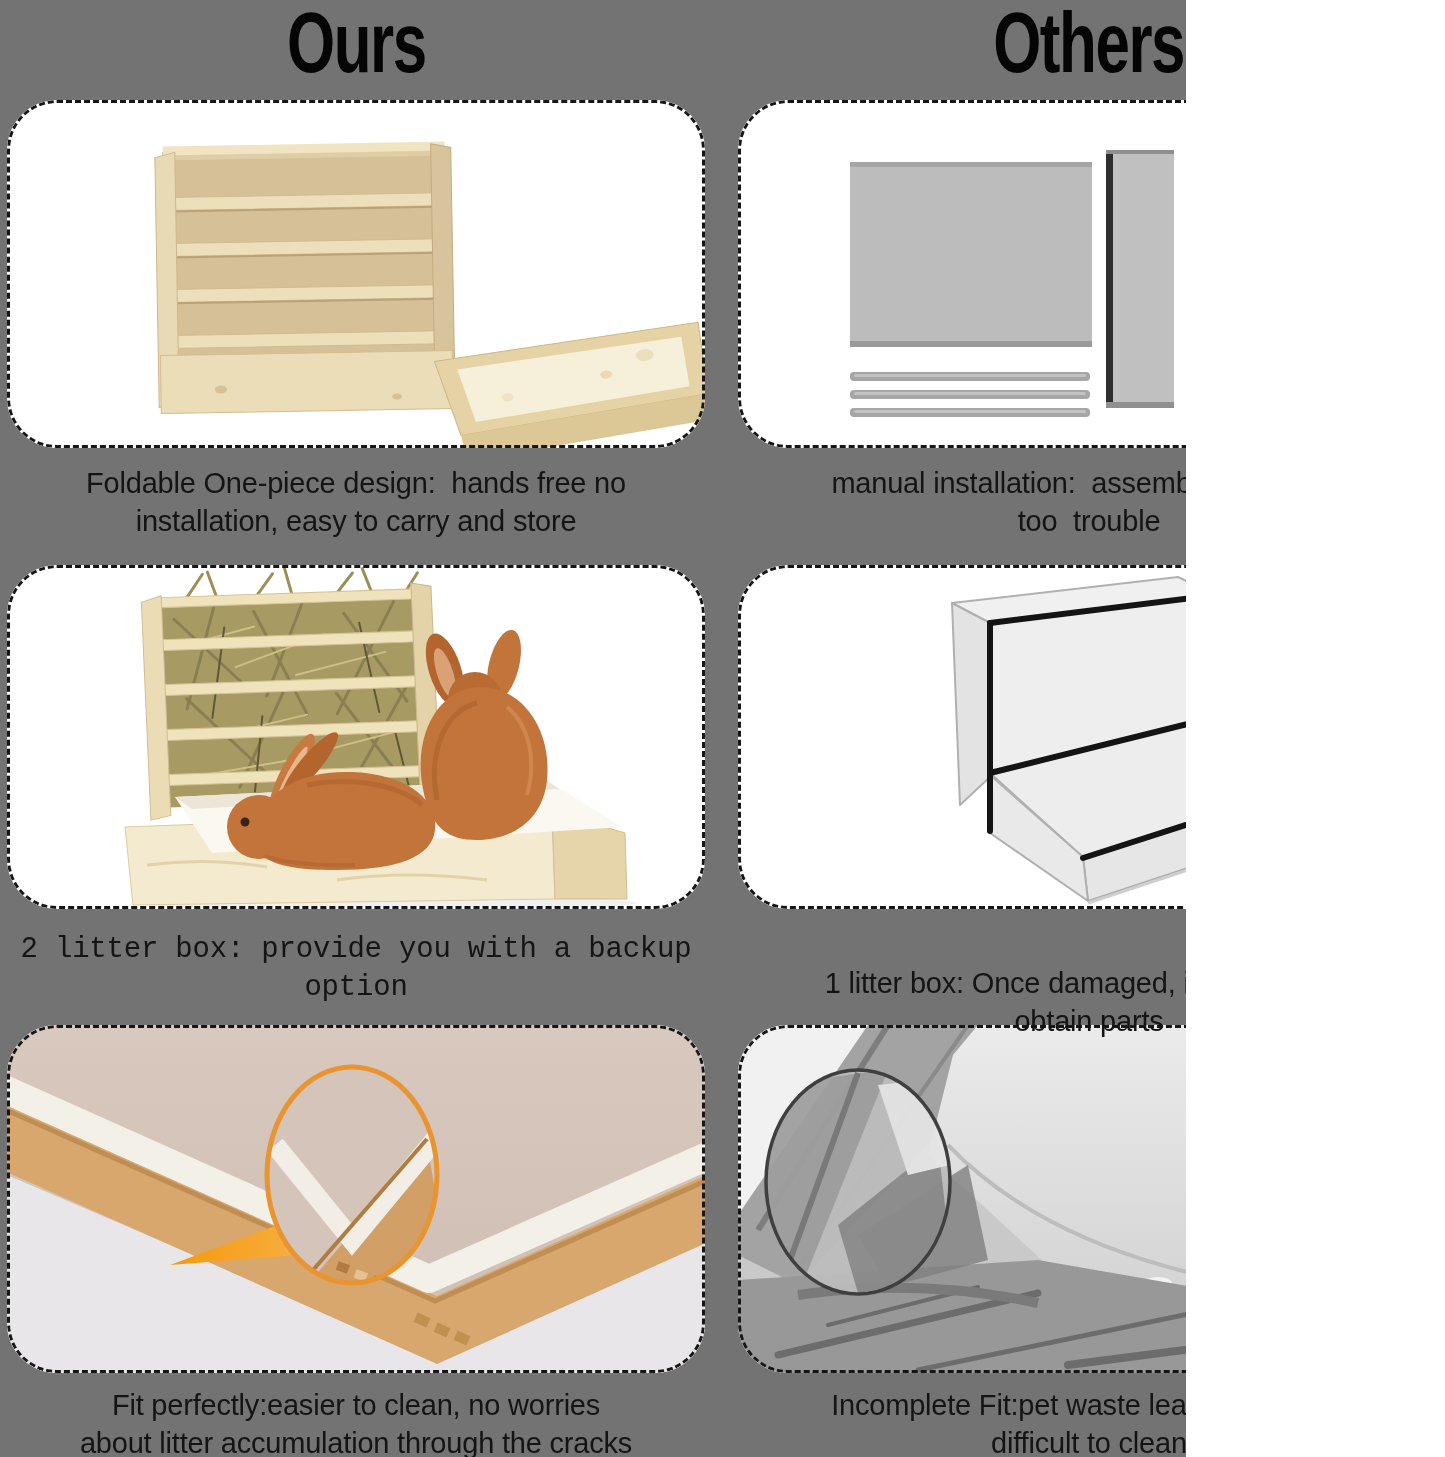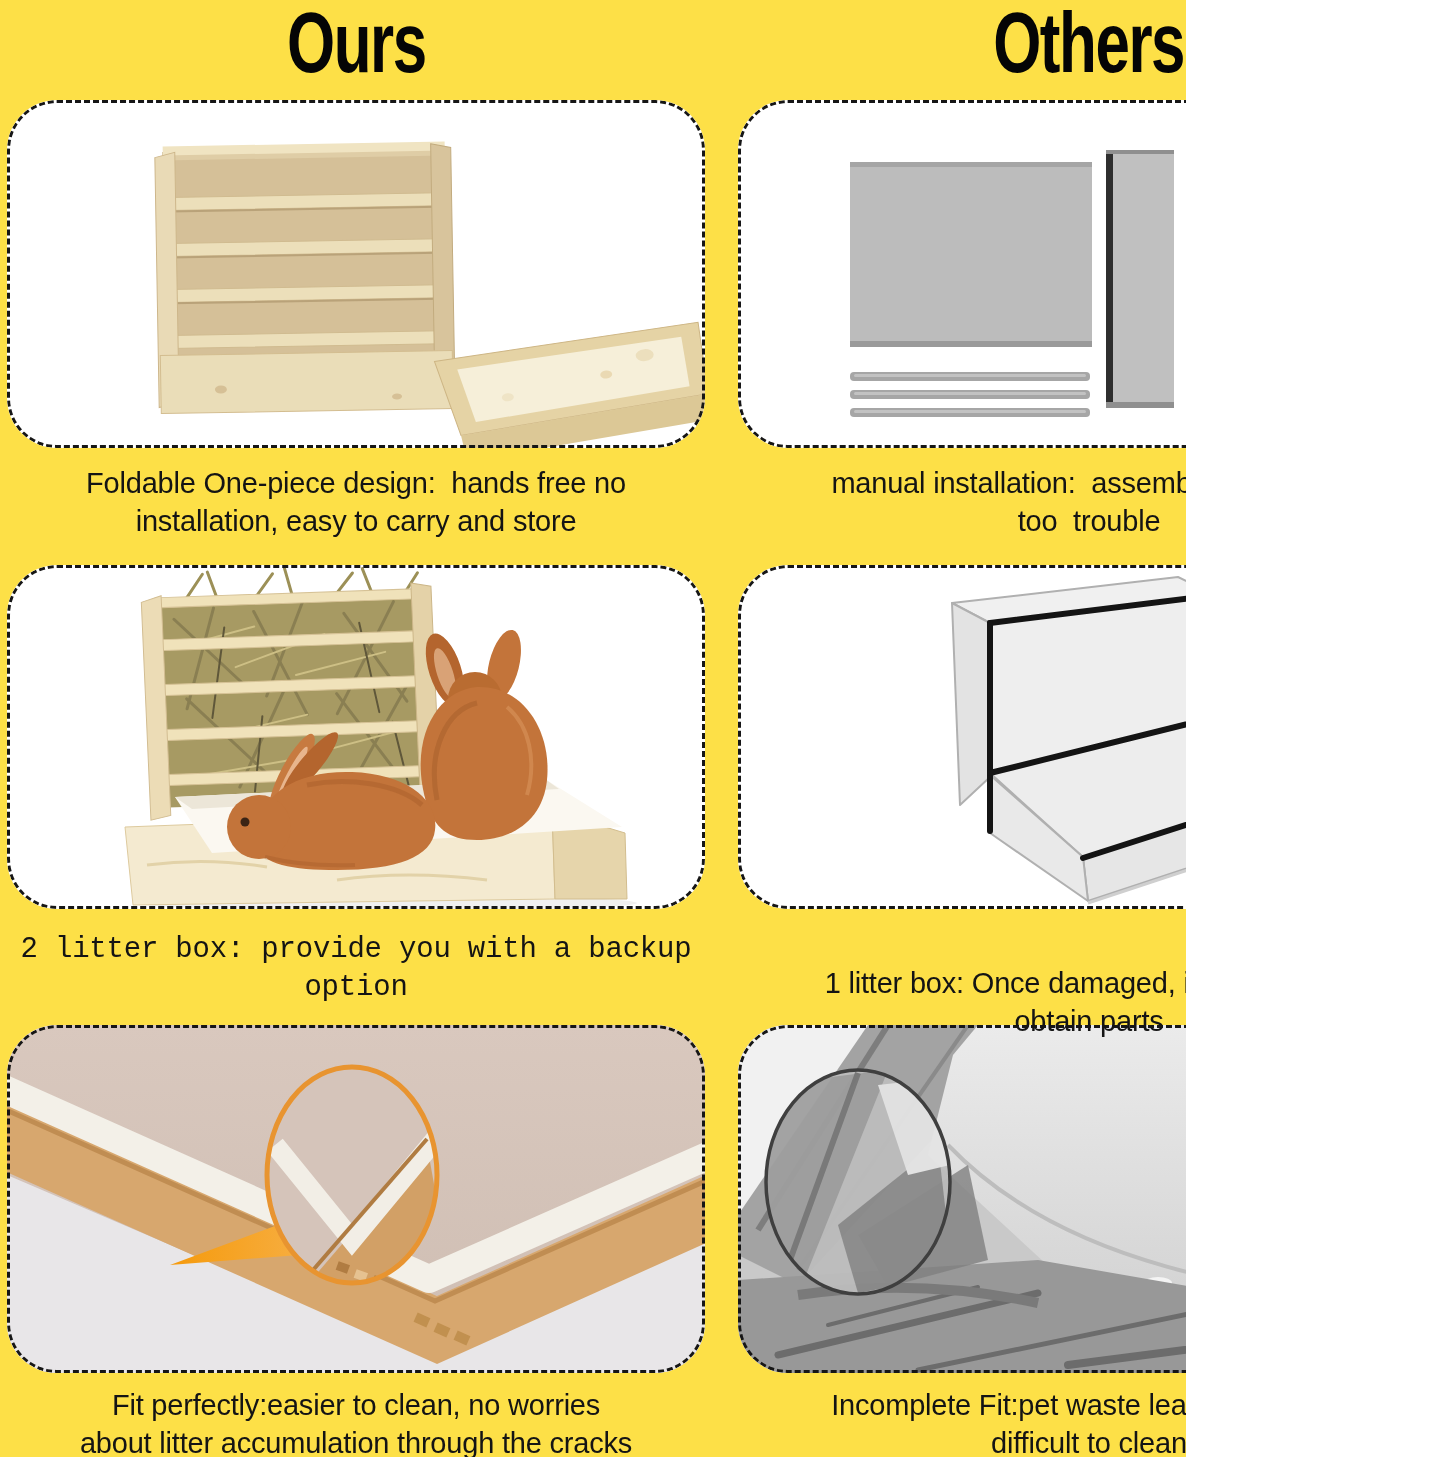--- a/index.html
+++ b/index.html
@@ -1,16 +1,16 @@
 <!DOCTYPE html>
 <html><head>
 <meta charset="utf-8">
 <style>
   html,body{margin:0;padding:0;background:#ffffff;}
-  .page{position:relative;width:1186px;height:1457px;background:#fde047;overflow:hidden;
+  .page{position:relative;width:1186px;height:1457px;background:#737373;overflow:hidden;
         font-family:"Liberation Sans",sans-serif;color:#151515;}
   .col-header{position:absolute;top:-8px;height:100px;display:flex;align-items:center;justify-content:center;}
   .col-header span{display:inline-block;font-size:86px;font-weight:900;letter-spacing:-2px;color:#050505;
         transform:scaleX(0.72);transform-origin:center;}
   #hdr-left{left:7px;width:698px;}
   #hdr-right{left:738px;width:702px;}
 
   .panel{position:absolute;border-radius:50px;background:#ffffff;overflow:hidden;}
   .panel::after{content:"";position:absolute;inset:0;border:3px dashed #161616;border-radius:50px;pointer-events:none;}
   .panel svg{width:100%;height:100%;display:block;}

